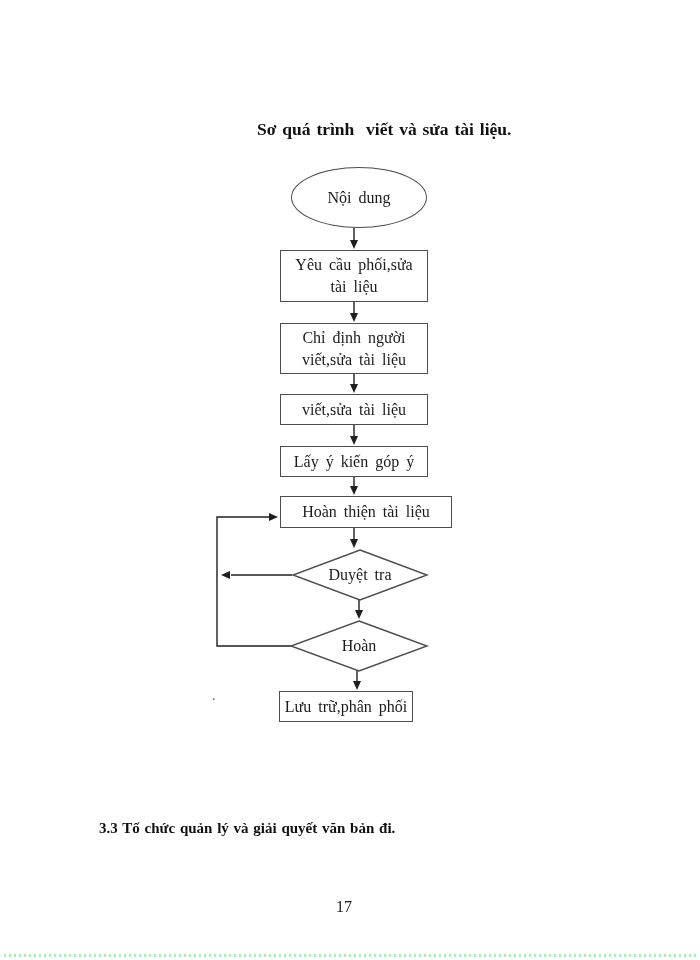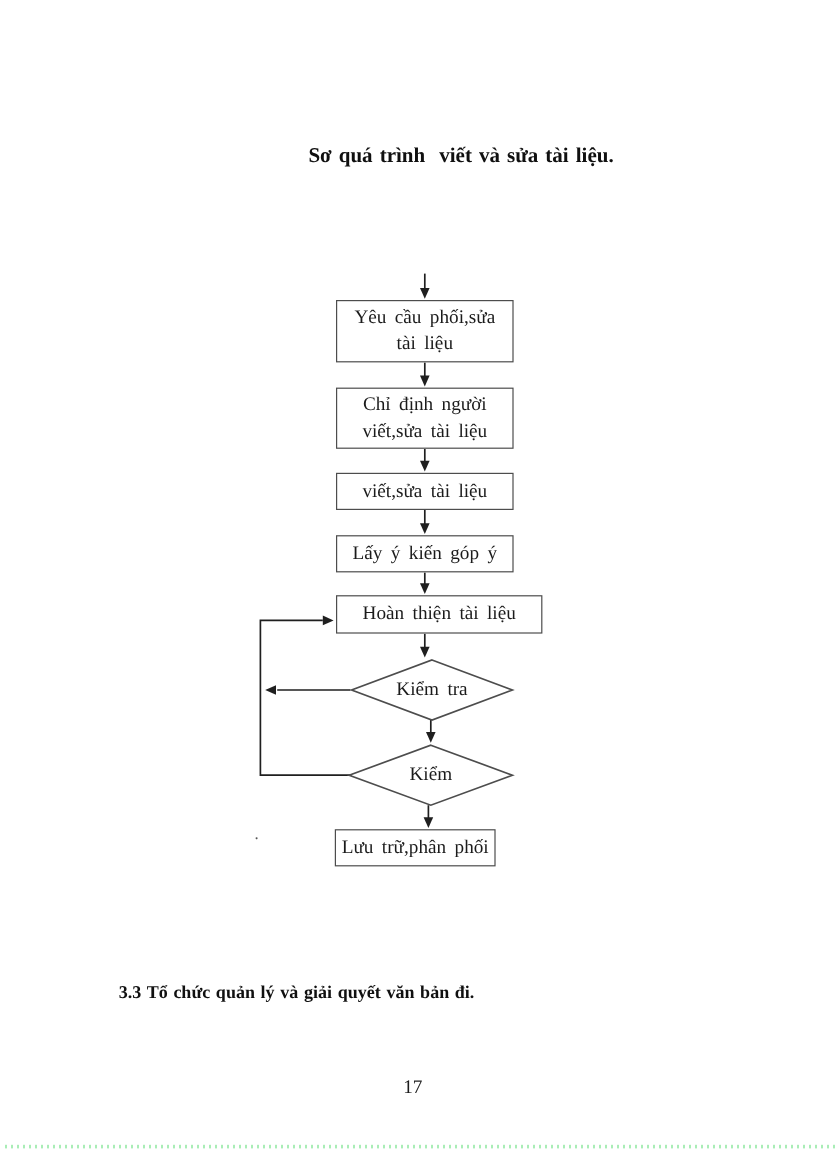--- a/index.html
+++ b/index.html
@@ -102,20 +102,23 @@
 
         <polygon points="230,571 230,579 221,575"></polygon>
       </g>
 
       <g fill="#ffffff" stroke="#4d4d4d" stroke-width="1.4">
         <polygon points="360,550 427,575 360,600 293,575"></polygon>
         <polygon points="359,621 427,646 359,671 291,646"></polygon>
       </g>
     </svg>
 
+    <div class="node ellipse n-start">
+      <span>Nội dung</span>
+    </div>
 
     <div class="node two-line n-request">
       <span>Yêu cầu phối,sửa</span>
       <span>tài liệu</span>
     </div>
 
     <div class="node two-line n-assign">
       <span>Chỉ định người</span>
       <span>viết,sửa tài liệu</span>
     </div>
@@ -126,25 +129,25 @@
 
     <div class="node n-comments">
       <span>Lấy ý kiến góp ý</span>
     </div>
 
     <div class="node n-finalize">
       <span>Hoàn thiện tài liệu</span>
     </div>
 
     <div class="diamond-label n-check">
-      <span>Kiểm tra</span>
+      <span>Duyệt tra</span>
     </div>
 
     <div class="diamond-label n-approve">
-      <span>Kiểm</span>
+      <span>Hoàn</span>
     </div>
 
     <div class="node n-store">
       <span>Lưu trữ,phân phối</span>
     </div>
 
     <span class="stray-mark">.</span>
   </div>
 
   <p class="section-heading">3.3 Tổ chức quản lý và giải quyết văn bản đi.</p>

